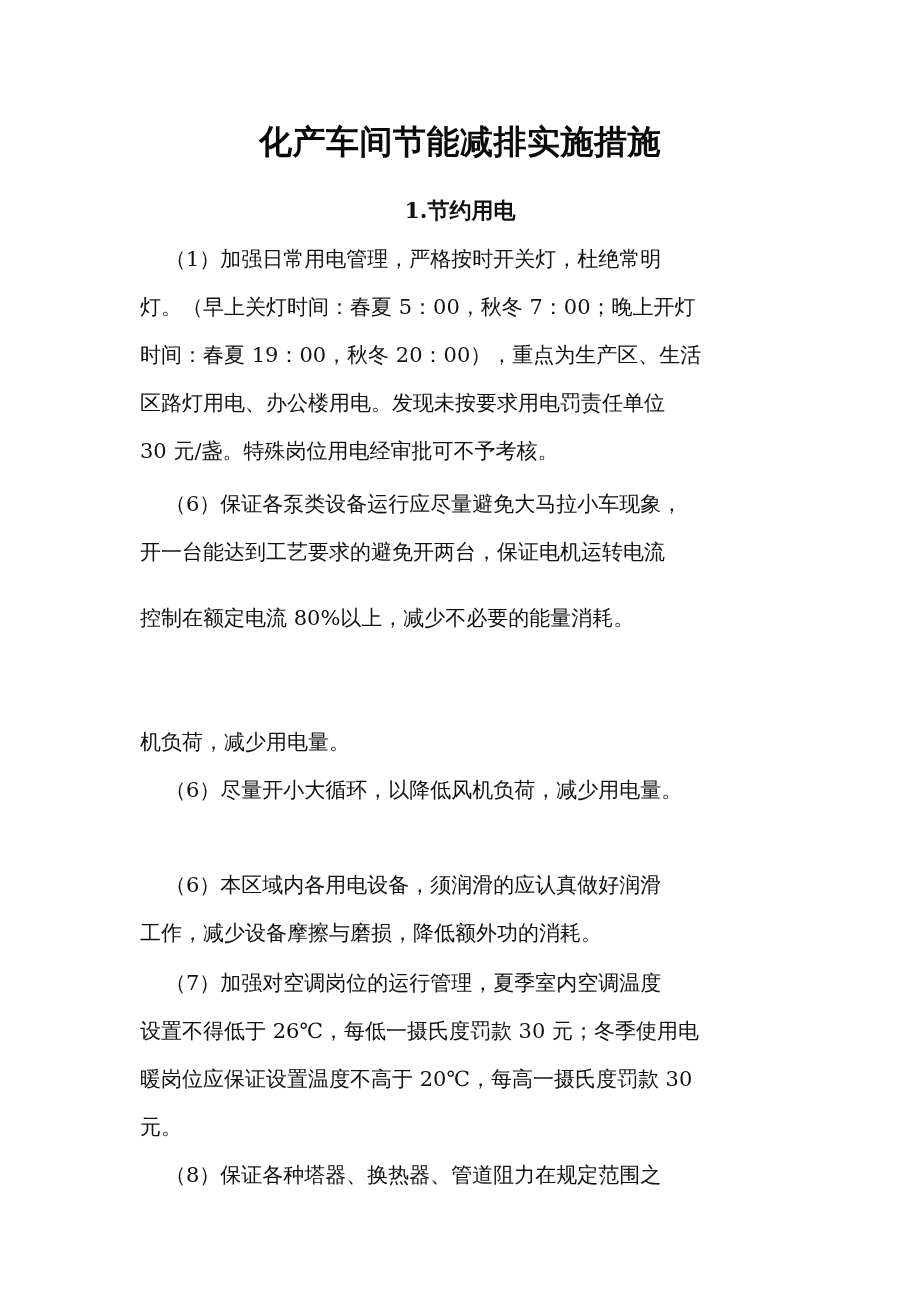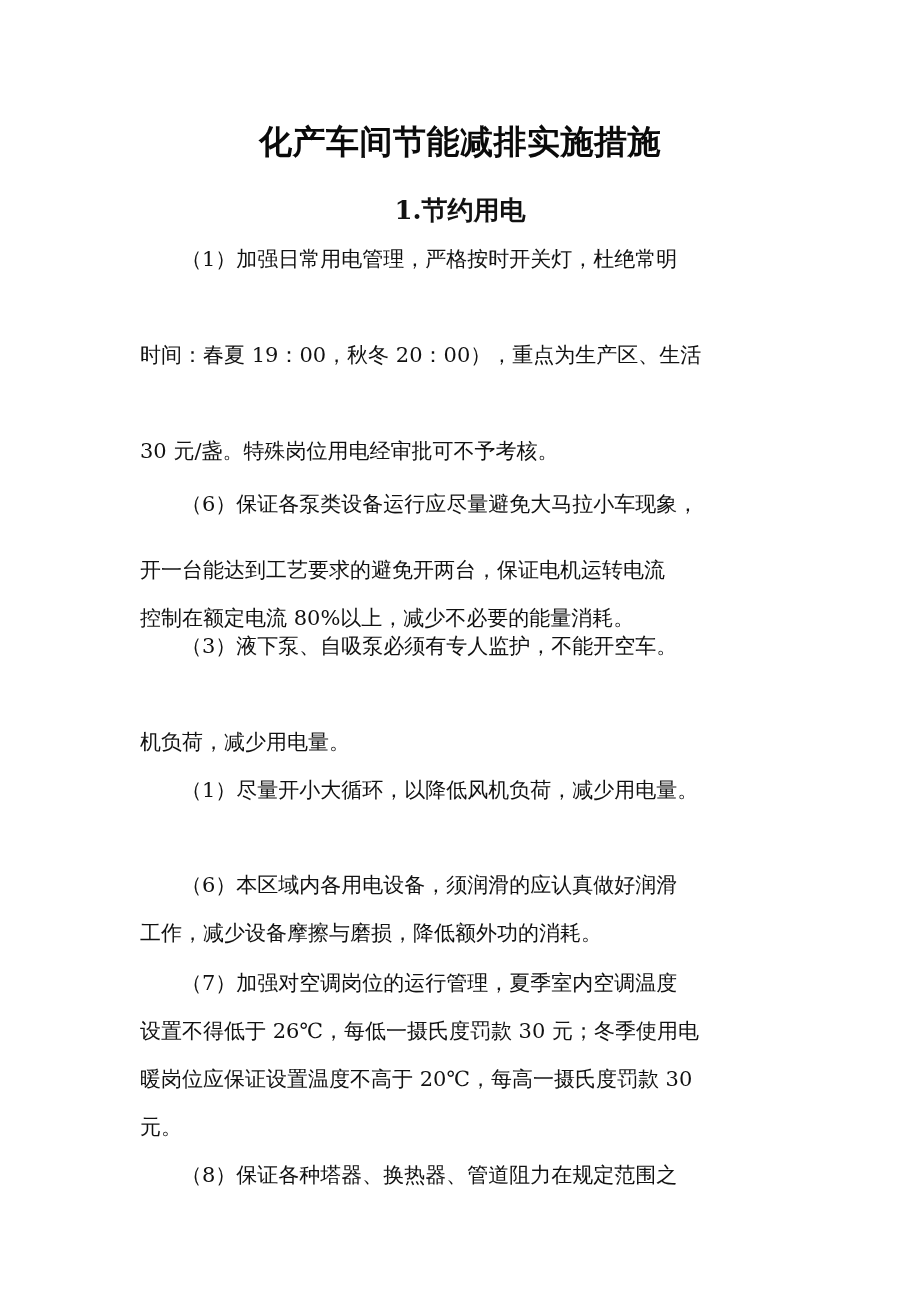--- a/index.html
+++ b/index.html
@@ -35,59 +35,60 @@
     color: #0a0a0a;
     margin: 0;
   }
   .section-heading {
     position: absolute;
     left: 0;
     width: 920px;
     top: 192px;
     text-align: center;
     font-family: "DejaVu Serif", "Liberation Serif", serif;
-    font-size: 26px;
+    font-size: 22px;
     line-height: 36px;
     margin: 0;
     color: #111;
   }
   .line {
     position: absolute;
     left: 140px;
     white-space: nowrap;
     font-family: "DejaVu Serif", "Liberation Serif", serif;
     font-size: 21px;
     line-height: 36px;
     color: #111;
     margin: 0;
   }
   .line.indent {
-    left: 181px;
+    left: 165px;
   }
 </style>
 </head>
 <body>
 
 <div class="page">
   <h1 class="title">化产车间节能减排实施措施</h1>
   <h2 class="section-heading">1.节约用电</h2>
 
   <p class="line indent" style="top:241px">（1）加强日常用电管理，严格按时开关灯，杜绝常明</p>
+  <p class="line" style="top:289px">灯。（早上关灯时间：春夏 5：00，秋冬 7：00；晚上开灯</p>
   <p class="line" style="top:337px">时间：春夏 19：00，秋冬 20：00），重点为生产区、生活</p>
+  <p class="line" style="top:385px">区路灯用电、办公楼用电。发现未按要求用电罚责任单位</p>
   <p class="line" style="top:433px">30 元/盏。特殊岗位用电经审批可不予考核。</p>
 
   <p class="line indent" style="top:486px">（6）保证各泵类设备运行应尽量避免大马拉小车现象，</p>
-  <p class="line" style="top:552px">开一台能达到工艺要求的避免开两台，保证电机运转电流</p>
+  <p class="line" style="top:534px">开一台能达到工艺要求的避免开两台，保证电机运转电流</p>
   <p class="line" style="top:600px">控制在额定电流 80%以上，减少不必要的能量消耗。</p>
 
-  <p class="line indent" style="top:628px">（3）液下泵、自吸泵必须有专人监护，不能开空车。</p>
 
   <p class="line" style="top:724px">机负荷，减少用电量。</p>
 
-  <p class="line indent" style="top:772px">（1）尽量开小大循环，以降低风机负荷，减少用电量。</p>
+  <p class="line indent" style="top:772px">（6）尽量开小大循环，以降低风机负荷，减少用电量。</p>
 
   <p class="line indent" style="top:867px">（6）本区域内各用电设备，须润滑的应认真做好润滑</p>
   <p class="line" style="top:915px">工作，减少设备摩擦与磨损，降低额外功的消耗。</p>
 
   <p class="line indent" style="top:965px">（7）加强对空调岗位的运行管理，夏季室内空调温度</p>
   <p class="line" style="top:1013px">设置不得低于 26℃，每低一摄氏度罚款 30 元；冬季使用电</p>
   <p class="line" style="top:1061px">暖岗位应保证设置温度不高于 20℃，每高一摄氏度罚款 30</p>
   <p class="line" style="top:1109px">元。</p>
 
   <p class="line indent" style="top:1157px">（8）保证各种塔器、换热器、管道阻力在规定范围之</p>

